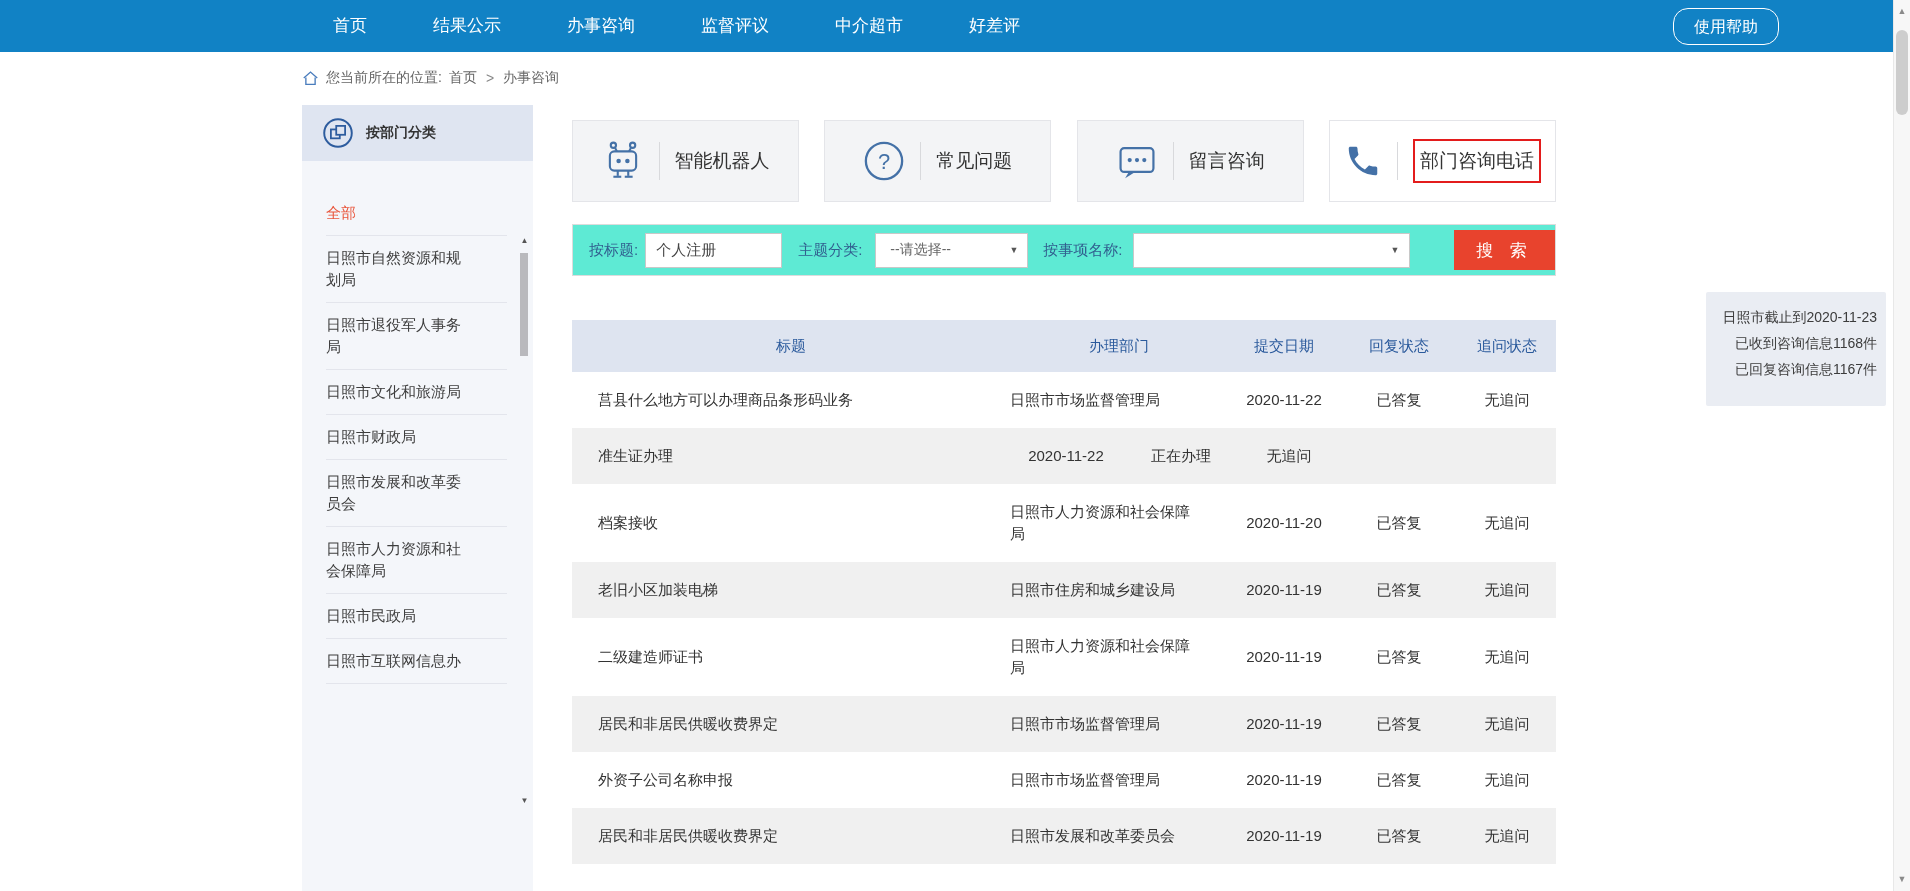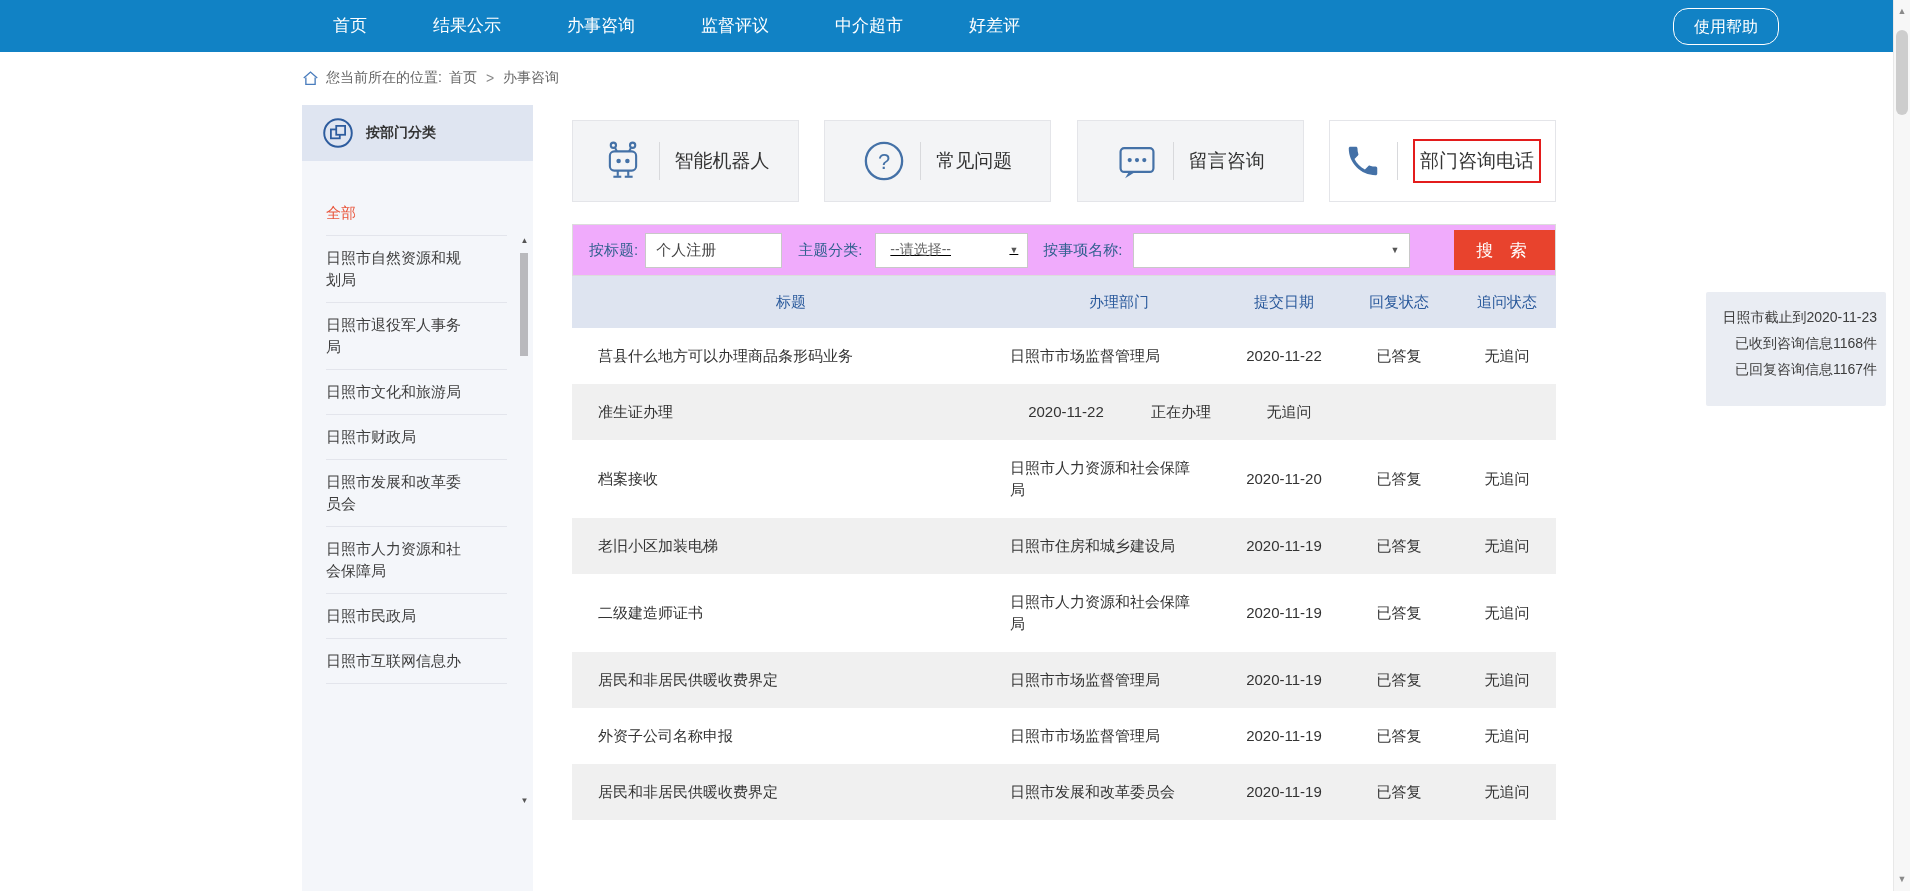--- a/index.html
+++ b/index.html
@@ -38,36 +38,36 @@
   .main { position:absolute; left:572px; top:120px; width:984px; }
   .tabs { display:flex; justify-content:space-between; }
   .tab { width:227px; height:82px; background:#f3f4f6; border:1px solid #e4e5e9; display:flex;
          align-items:center; justify-content:center; gap:15px; cursor:pointer; }
   .tab.white { background:#fff; }
   .tab .vdiv { width:1px; height:38px; background:#d8d9dc; }
   .tab-label { font-size:19px; color:#333; white-space:nowrap; }
   .red-box { border:2px solid #e31c1c; padding:7px 5px; }
 
   
-  .searchbar { margin-top:22px; height:52px; border:1px solid #dcdcdc; background:#f0abfc;
+  .searchbar { margin-top:22px; height:52px; border:1px solid #dcdcdc; background:#5eead4;
                display:flex; align-items:center; padding-left:16px; }
   .s-label { font-size:15px; color:#31608f; white-space:nowrap; }
   .s-input { width:137px; height:35px; border:1px solid #c8c8c8; margin:0 16px 0 7px; padding:0 10px;
              font-size:15px; color:#444; font-family:inherit; }
   .sel { height:35px; border:1px solid #c8c8c8; background:#fff; display:flex; align-items:center;
          justify-content:space-between; padding:0 9px 0 14px; cursor:pointer; }
-  .sel-1 { width:153px; margin:0 15px 0 13px;text-decoration:underline; }
+  .sel-1 { width:153px; margin:0 15px 0 13px; }
   .sel-2 { width:277px; margin-left:10px; }
   .sel-text { font-size:14px; color:#666; }
   .caret { font-size:9px; color:#555; }
   .search-btn { margin-left:auto; width:101px; height:40px; background:#e8432d; border:none; color:#fff;
                 font-size:17px; letter-spacing:6px; cursor:pointer; font-family:inherit; }
 
   
-  .table { }
+  .table { margin-top:44px; }
   .tr { display:flex; align-items:center; }
   .thead { background:#dee4f0; height:52px; }
   .th { font-size:15px; color:#2b5a9c; text-align:center; }
   .td { font-size:15px; color:#333; line-height:22px; padding-top:17px; padding-bottom:17px; }
   .c1 { width:438px; } .c2 { width:218px; } .c3 { width:112px; } .c4 { width:118px; } .c5 { width:98px; }
   .td.c1 { padding-left:26px; padding-right:30px; cursor:pointer; }
   .td.c2 { padding-right:30px; }
   .td.c3,.td.c4,.td.c5 { text-align:center; }
   .tr.alt { background:#f0f0f0; }
 

